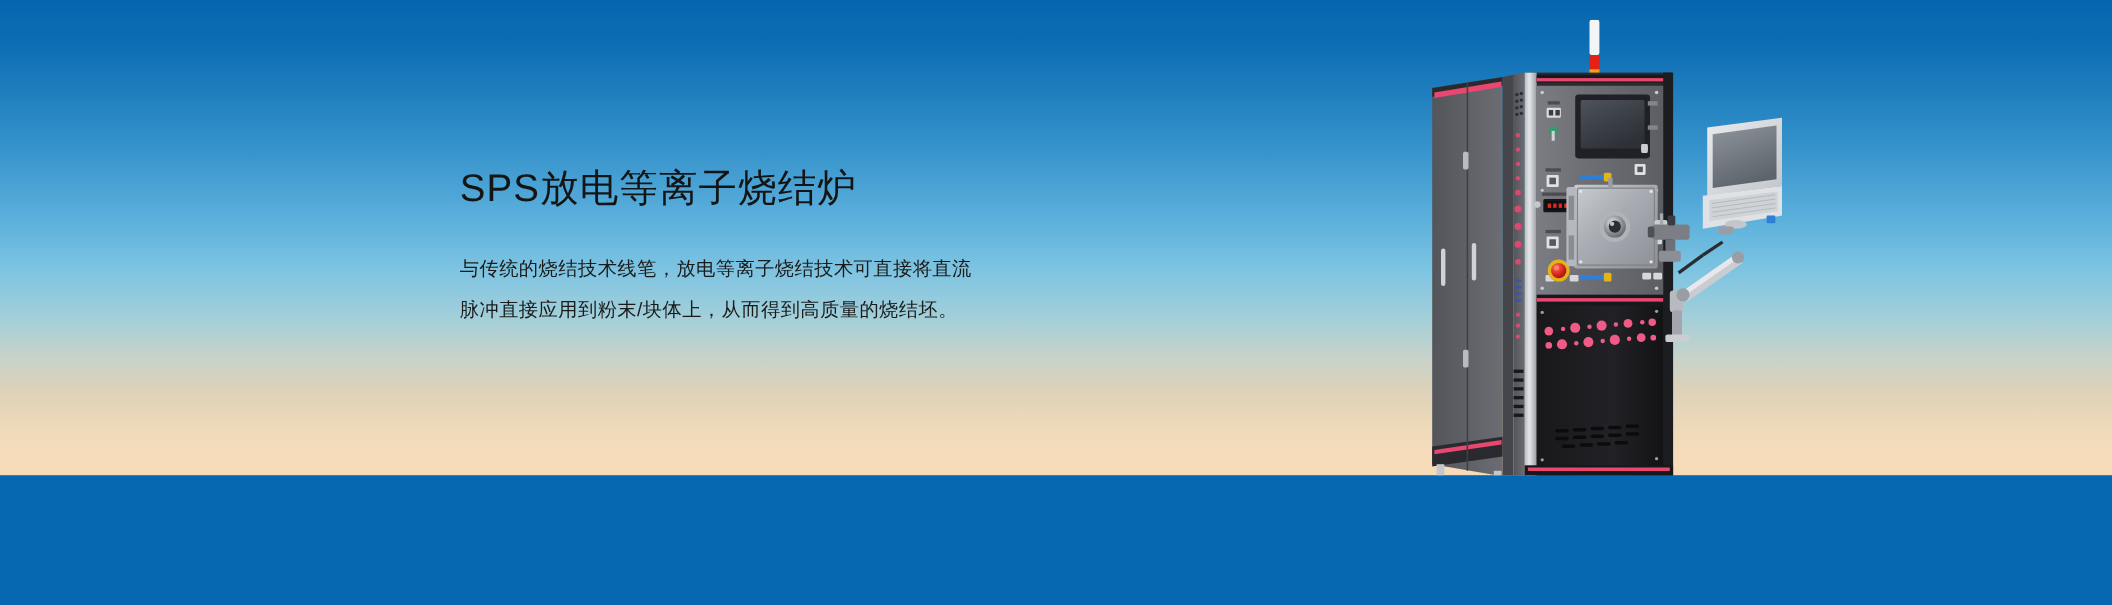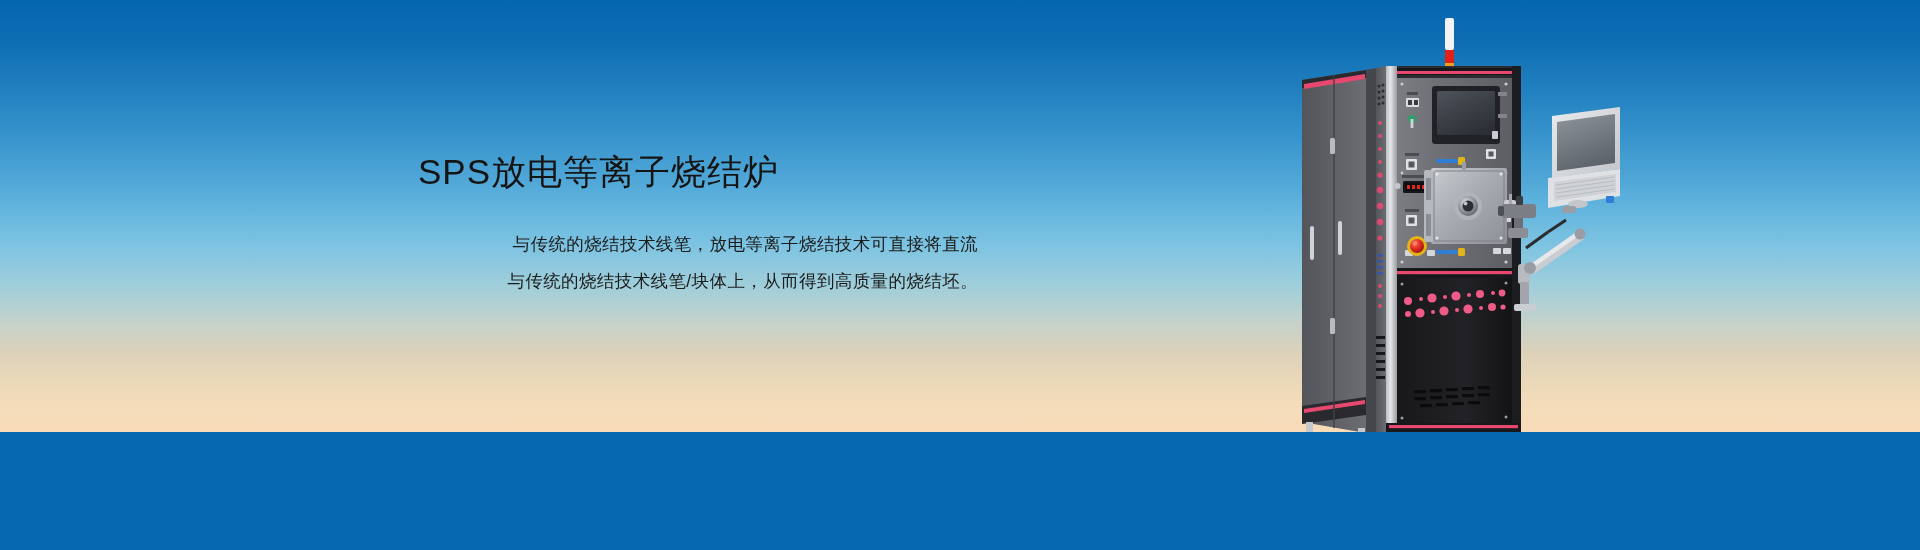--- a/index.html
+++ b/index.html
@@ -43,40 +43,40 @@
     font-weight:400;
     white-space:nowrap;
   }
   .subcopy{
     margin-top:30px;
     font-size:17.5px;
     line-height:37px;
     color:#1b1b1b;
     letter-spacing:0.4px;
   }
-  .subcopy .ln{ display:block; white-space:nowrap;text-align:right; }
+  .subcopy .ln{ display:block; white-space:nowrap; }
 
   
   .machine{
     position:absolute;
     left:1290px; top:18px;
     width:330px; height:515px;
   }
   .machine svg{ display:block; width:330px; height:515px; }
 </style>
 </head>
 <body>
 
 <div class="banner">
 
   <div class="copy">
     <div class="headline">SPS放电等离子烧结炉</div>
     <div class="subcopy">
       <span class="ln">与传统的烧结技术线笔，放电等离子烧结技术可直接将直流</span>
-      <span class="ln">与传统的烧结技术线笔/块体上，从而得到高质量的烧结坯。</span>
+      <span class="ln">脉冲直接应用到粉末/块体上，从而得到高质量的烧结坯。</span>
     </div>
   </div>
 
   <div class="machine">
     <svg viewBox="0 0 330 515" xmlns="http://www.w3.org/2000/svg">
       <defs>
         <linearGradient id="gPanel" x1="0" y1="0" x2="1" y2="0">
           <stop offset="0%" stop-color="#7b7d83"></stop>
           <stop offset="35%" stop-color="#6e7076"></stop>
           <stop offset="100%" stop-color="#5c5e64"></stop>

